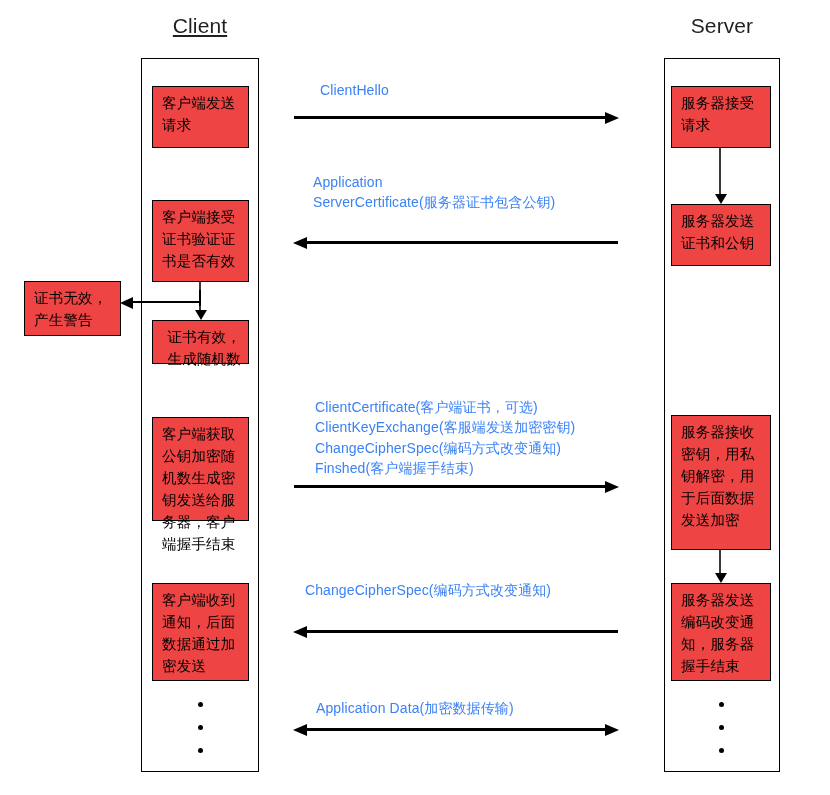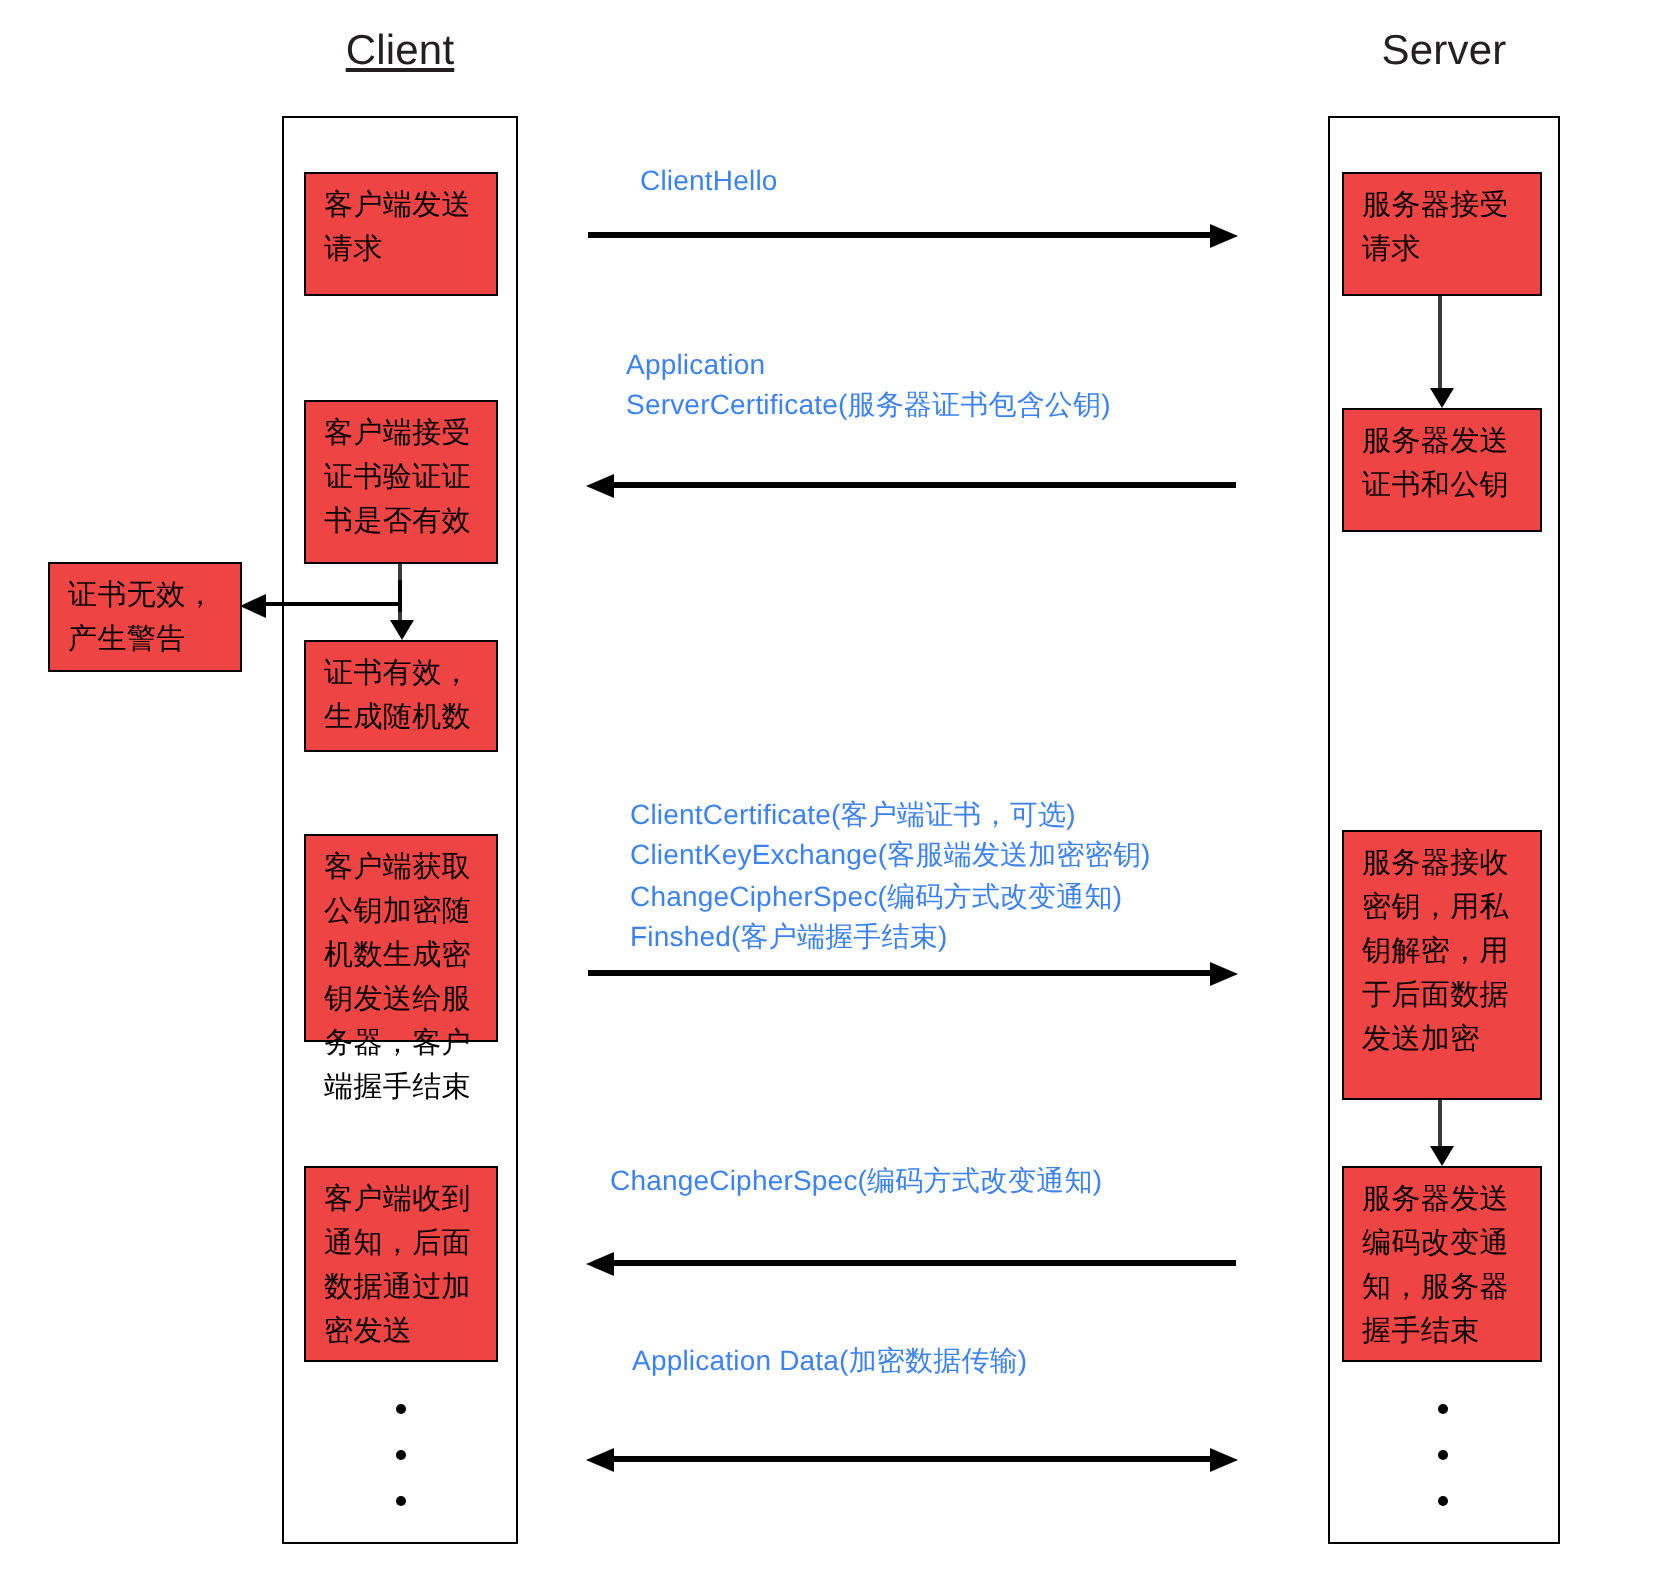--- a/index.html
+++ b/index.html
@@ -53,21 +53,21 @@
     line-height: 1.52;
     color: #000;
     padding: 5px 7px 4px 9px;
     letter-spacing: 0.2px;
   }
   .proc-box .txt { display: block; }
 
   
   #box-client-request   { left: 152px; top: 86px;  width: 97px; height: 62px; }
   #box-client-verify    { left: 152px; top: 200px; width: 97px; height: 82px; }
-  #box-cert-valid       { left: 152px; top: 320px; width: 97px; height: 56px; }
+  #box-cert-valid       { left: 152px; top: 320px; width: 97px; height: 44px; text-align: right; }
   #box-client-keygen    { left: 152px; top: 417px; width: 97px; height: 104px; }
   #box-client-notified  { left: 152px; top: 583px; width: 97px; height: 98px; }
   
   #box-cert-invalid     { left: 24px;  top: 281px; width: 97px; height: 55px; }
 
   
   #box-server-accept    { left: 671px; top: 86px;  width: 100px; height: 62px; }
   #box-server-sendcert  { left: 671px; top: 204px; width: 100px; height: 62px; }
   #box-server-decrypt   { left: 671px; top: 415px; width: 100px; height: 135px; }
   #box-server-finish    { left: 671px; top: 583px; width: 100px; height: 98px; }
@@ -79,21 +79,21 @@
     line-height: 1.46;
     color: #3b82f6;
     white-space: nowrap;
     letter-spacing: 0.1px;
   }
   .msg-label .line { display: block; }
   #label-client-hello   { left: 320px; top: 80px; }
   #label-server-hello   { left: 313px; top: 172px; }
   #label-client-key     { left: 315px; top: 397px; }
   #label-change-cipher  { left: 305px; top: 580px; }
-  #label-app-data       { left: 316px; top: 670px; }
+  #label-app-data       { left: 316px; top: 698px; }
 
   
   .arrow {
     position: absolute;
     height: 12px;
   }
   .arrow .shaft {
     position: absolute;
     left: 0; right: 0;
     top: 4px;

